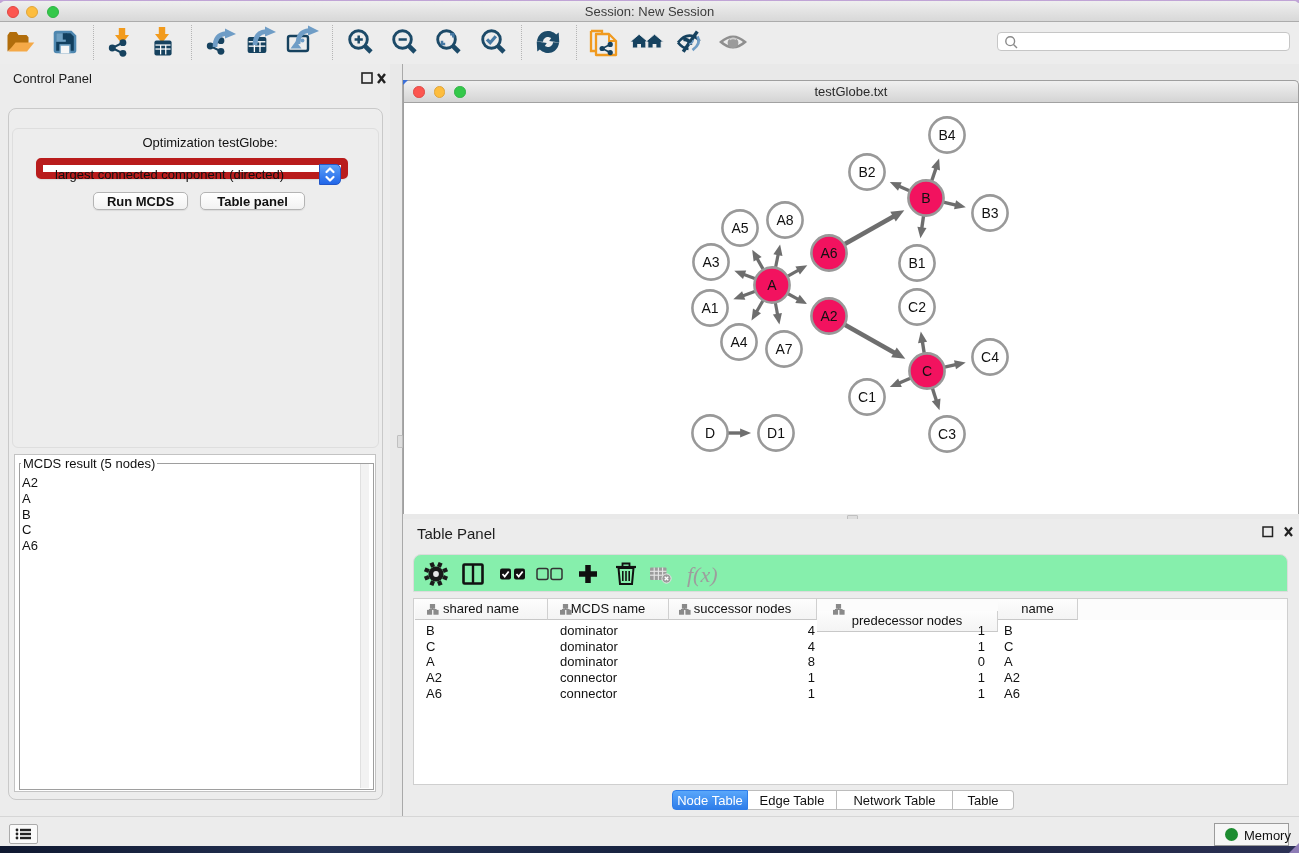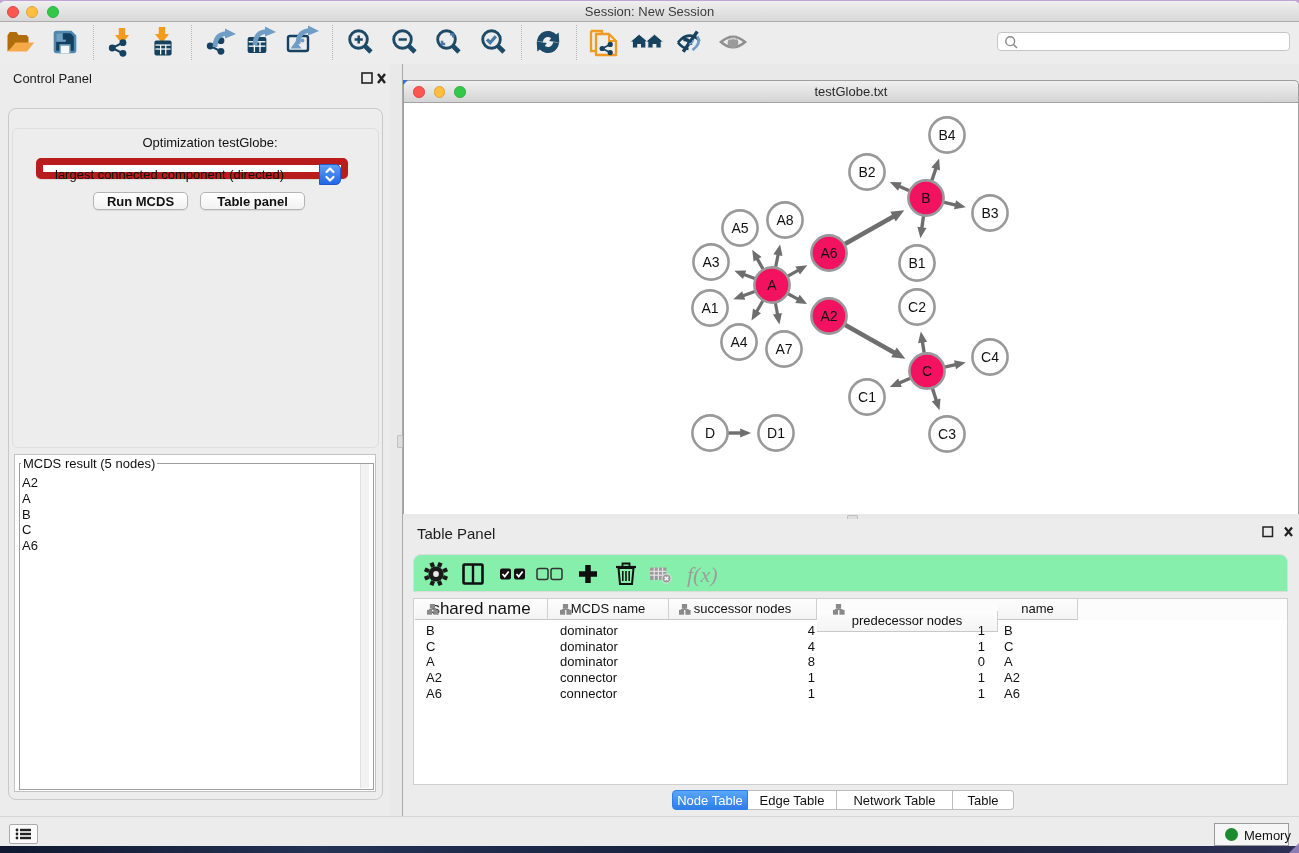--- a/index.html
+++ b/index.html
@@ -348,21 +348,21 @@
             <line x1="244.4" y1="12.5" x2="244.4" y2="25"></line>
             <line x1="248.6" y1="12.5" x2="248.6" y2="25"></line>
 </g>
 <circle cx="252.5" cy="23.5" r="4.6" fill="#9b9b9b" stroke="#e7e7e7" stroke-width="1"></circle>
 <path d="M250.7 21.7 l3.6 3.6 m0 -3.6 l-3.6 3.6" stroke="#fff" stroke-width="1.3"></path>
           <text x="273" y="27" font-family="Liberation Serif,serif" font-style="italic" font-size="22" fill="#9d9d9d">f(x)</text>
         </svg>
       </div>
     <div class="abs" id="tpTableWrap">
       <div style="position:absolute;left:0;top:0;width:873px;height:21px;background:#fcfcfc;"></div>
-        <div style="position:absolute;left:1px;top:0;width:133px;height:21px;border-right:1px solid #d0d0d0;border-bottom:1px solid #c8c8c8;background:linear-gradient(#fdfdfd,#f4f4f4);font-size:17px;color:#111;text-align:center;line-height:20px;">shared name</div>
+        <div style="position:absolute;left:1px;top:0;width:133px;height:21px;border-right:1px solid #d0d0d0;border-bottom:1px solid #c8c8c8;background:linear-gradient(#fdfdfd,#f4f4f4);font-size:13px;color:#111;text-align:center;line-height:20px;">shared name</div>
         <svg style="position:absolute;left:13px;top:5px" width="12" height="11" viewBox="0 0 12 11">
           <g fill="none" stroke="#8a8a8a" stroke-width="1.2">
             <rect x="3.5" y="0.5" width="4" height="3.6" fill="#8a8a8a"></rect>
             <rect x="0.5" y="6.5" width="4" height="3.6" fill="#8a8a8a"></rect>
             <rect x="7" y="6.5" width="4" height="3.6" fill="#8a8a8a"></rect>
             <path d="M5.5 4 v1.5 M5.5 5.5 h-3 v1 M5.5 5.5 h3.5 v1"></path>
           </g>
         </svg>
         <div style="position:absolute;left:134px;top:0;width:121px;height:21px;border-right:1px solid #d0d0d0;border-bottom:1px solid #c8c8c8;background:linear-gradient(#fdfdfd,#f4f4f4);font-size:13px;color:#111;text-align:center;line-height:20px;">MCDS name</div>
         <svg style="position:absolute;left:146px;top:5px" width="12" height="11" viewBox="0 0 12 11">

